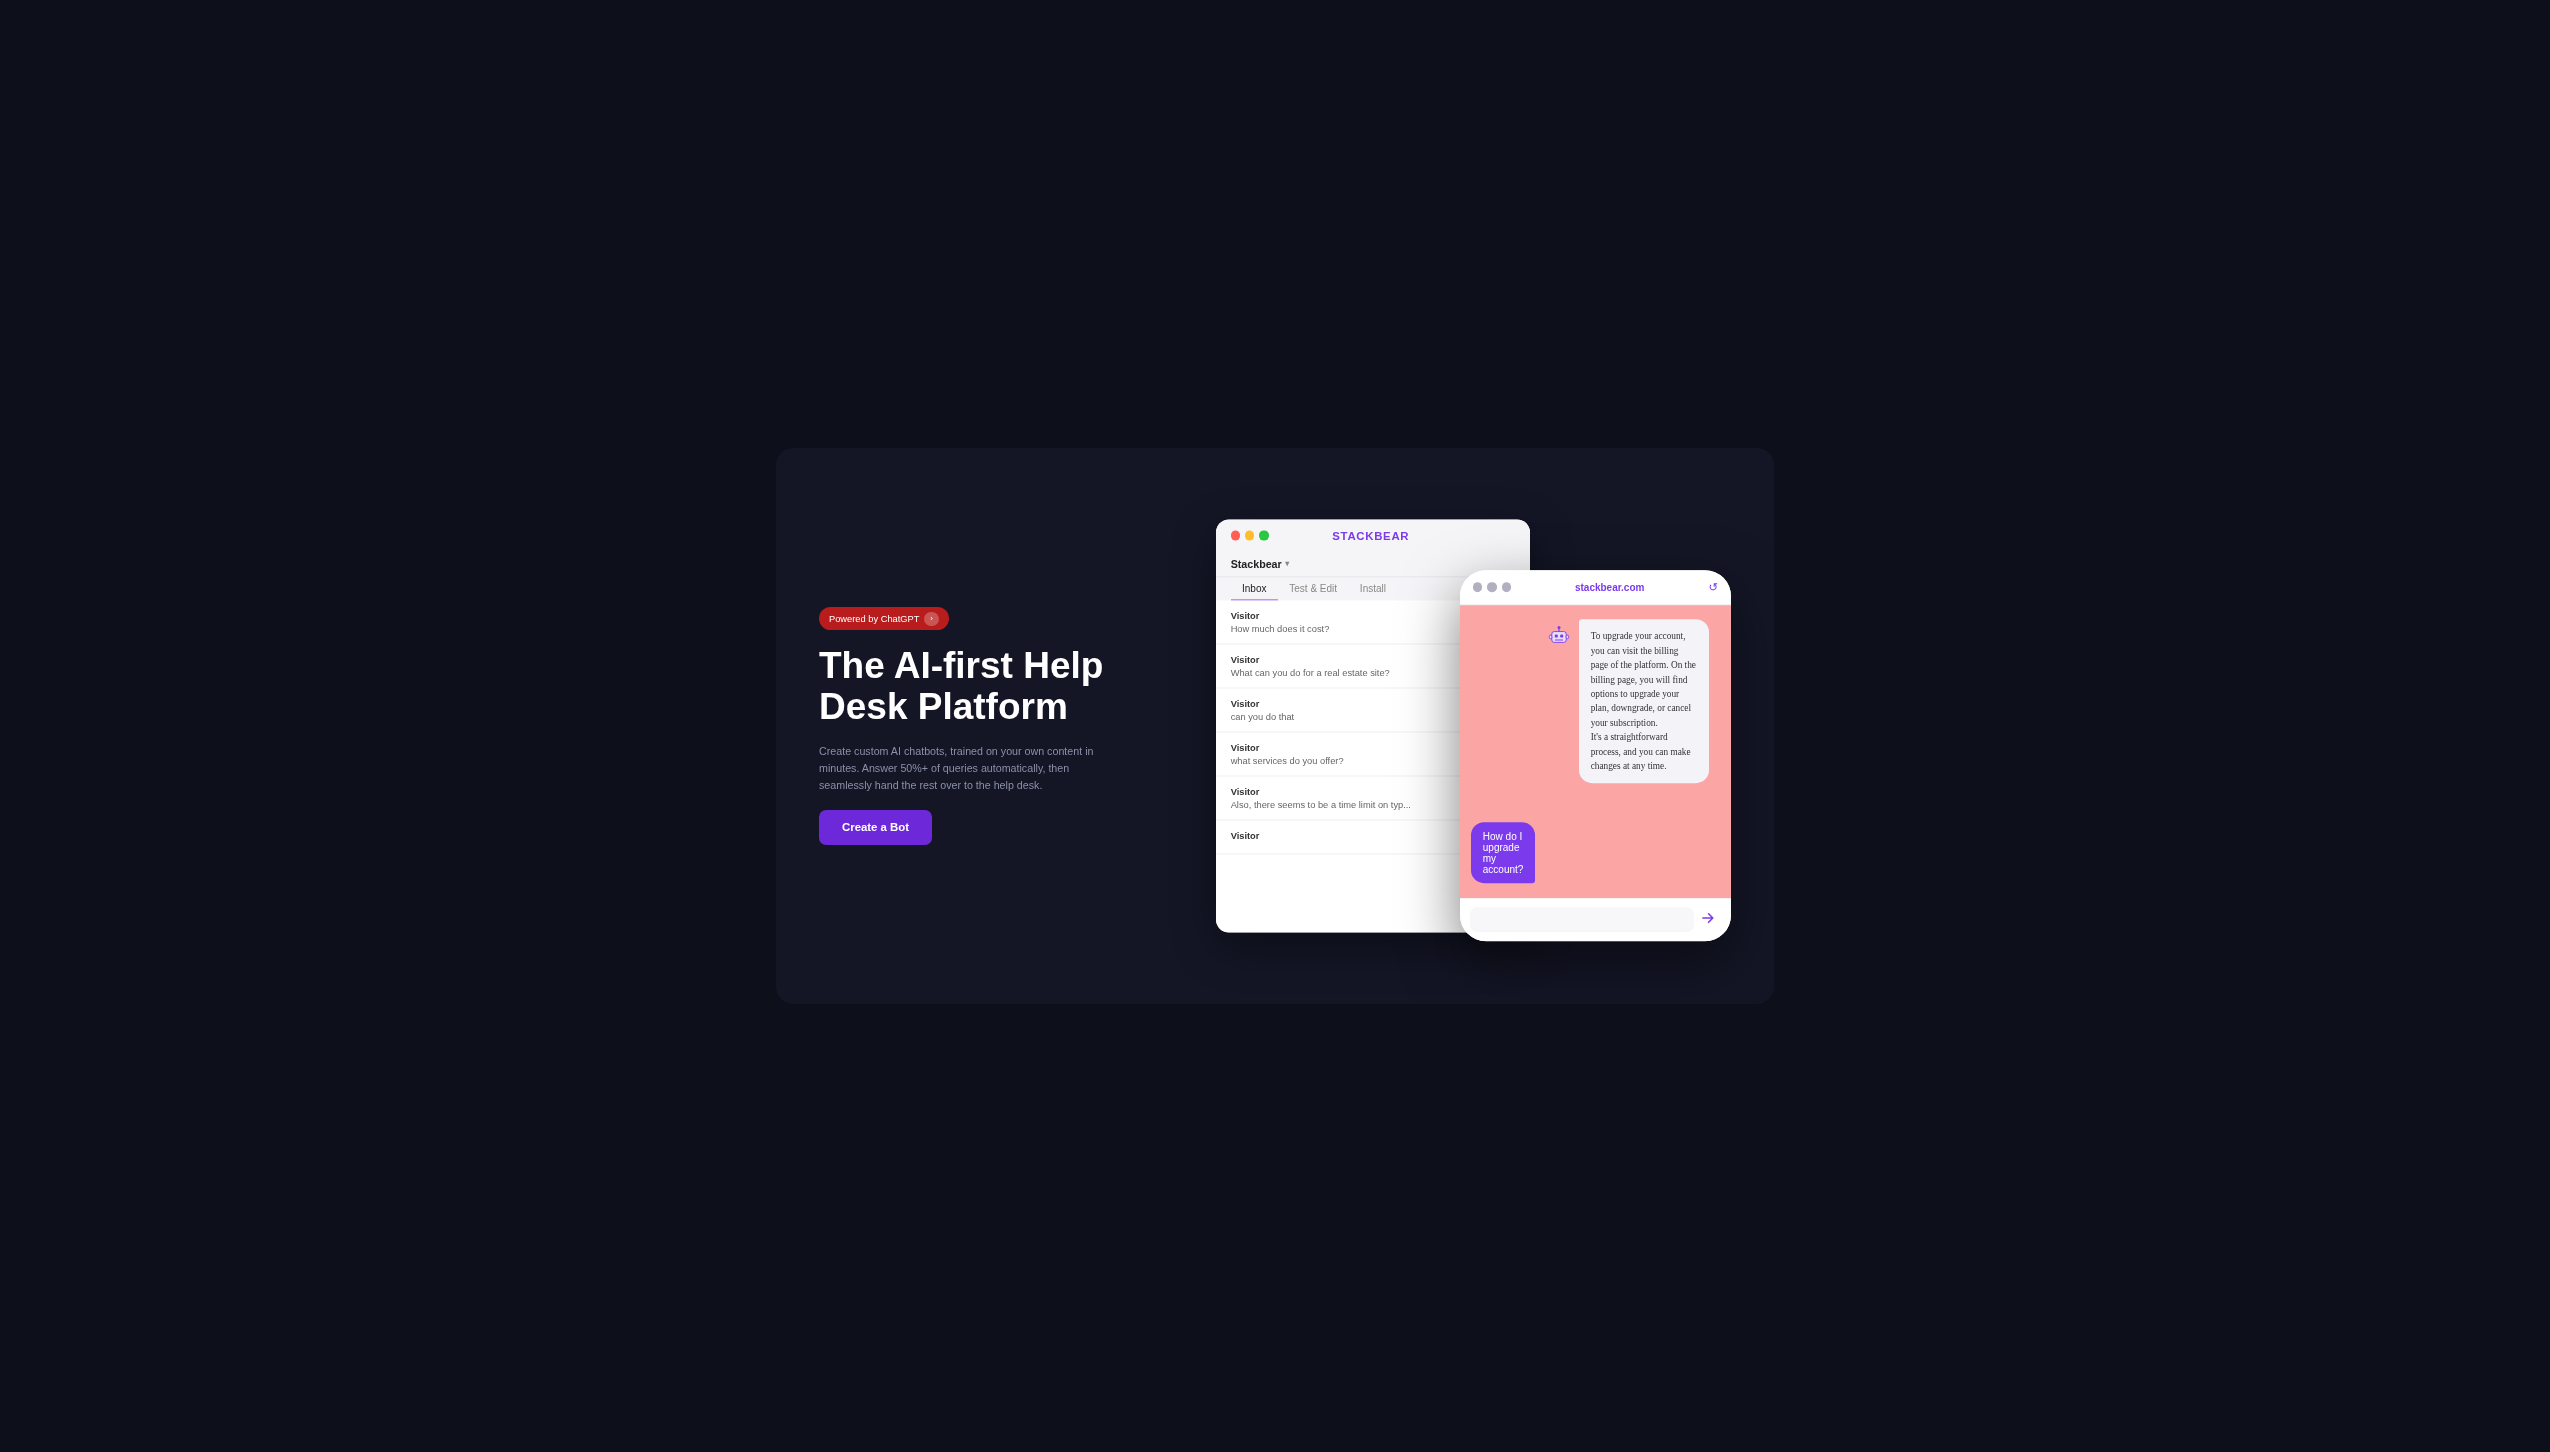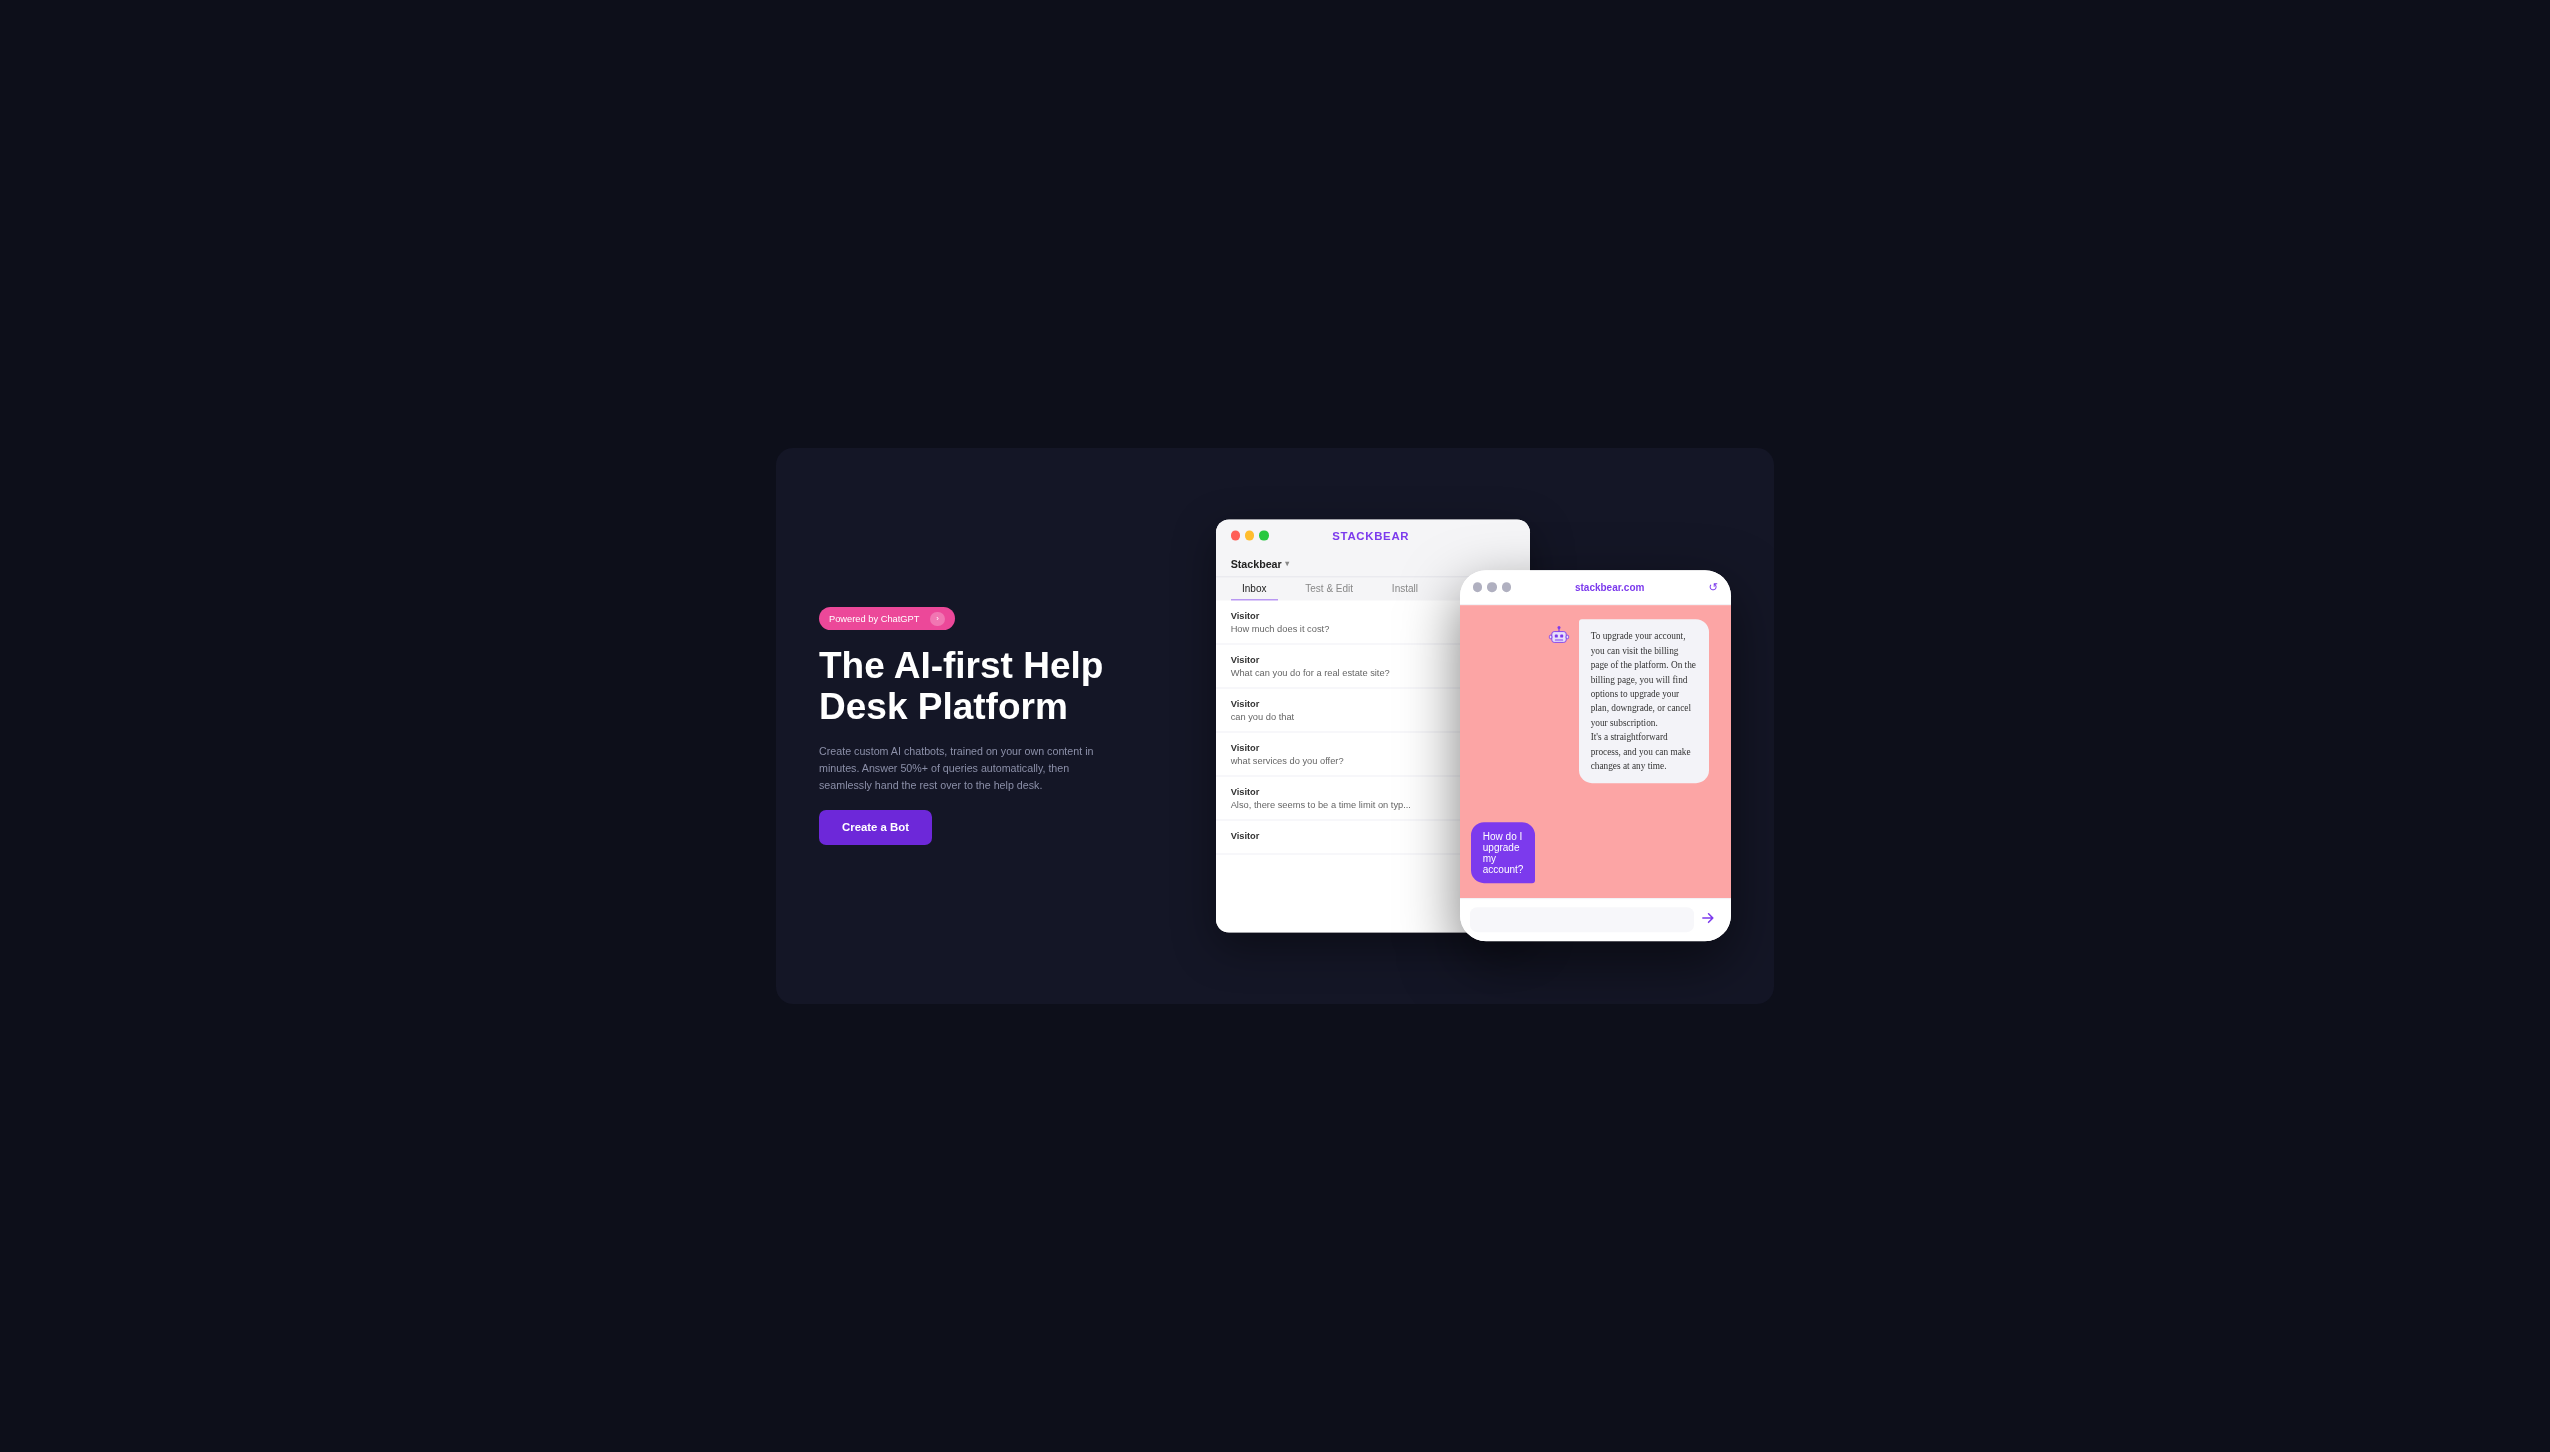--- a/index.html
+++ b/index.html
@@ -29,22 +29,22 @@
     .left-panel {
       flex: 0 0 42%;
       display: flex;
       flex-direction: column;
       gap: 15.7px;
       z-index: 2;
     }
     .powered-badge {
       display: inline-flex;
       align-items: center;
-      gap: 11px;
-      background: #ec4899;
+      gap: 5px;
+      background: #b91c1c;
       color: #fff;
       font-size: 9.3px;
       font-weight: 500;
       padding: 4.3px 10px 4.3px 10px;
       border-radius: 14.3px;
       width: fit-content;
       cursor: pointer;
     }
     .powered-badge .arrow {
       background: rgba(255,255,255,0.25);
@@ -147,21 +147,21 @@
       align-items: center;
       gap: 3.6px;
       padding-bottom: 7.1px;
     }
     .inbox-workspace .chevron {
       font-size: 7.8px;
       color: #888;
     }
     .inbox-tabs {
       display: flex;
-      gap: 16px;
+      gap: 0;
       padding: 0 14.3px;
       background: #f5f5f7;
     }
     .inbox-tab {
       font-size: 10px;
       font-weight: 500;
       padding: 5.7px 11.4px;
       cursor: pointer;
       color: #888;
       border-bottom: 1.4px solid transparent;

